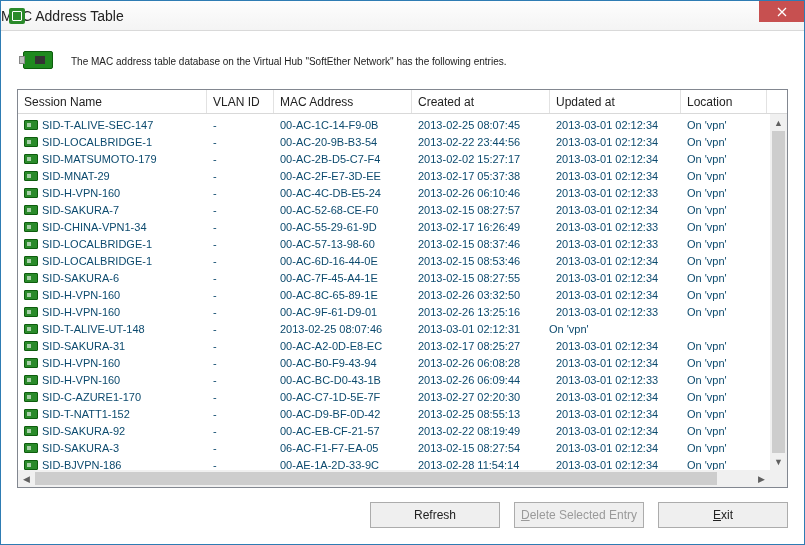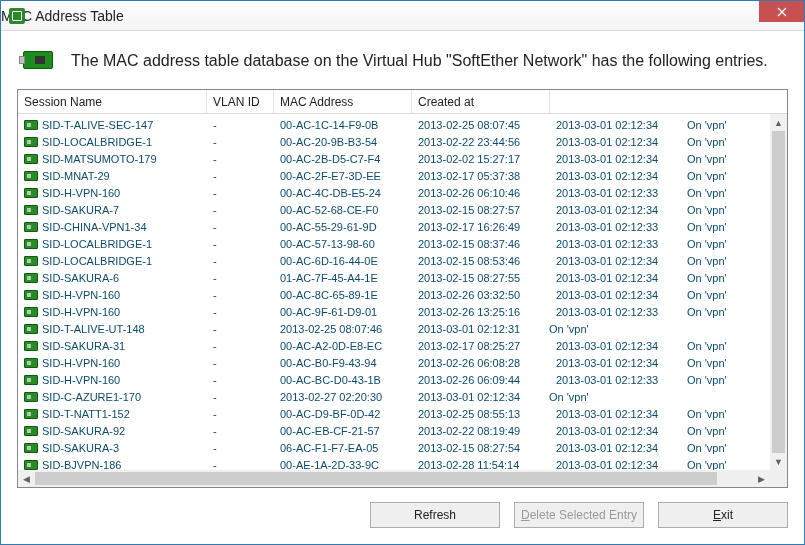--- a/index.html
+++ b/index.html
@@ -92,21 +92,21 @@
     width: 6px; height: 8px;
     background: #c0c0c0;
     border: 1px solid #888;
   }
   .nic-icon .chip {
     position: absolute;
     left: 14px; top: 9px;
     width: 10px; height: 8px;
     background: #333;
   }
-  .info-text { color: #222; font-size: 16px; }
+  .info-text { color: #222; font-size: 10px; }
   .table-wrap {
     flex: 1;
     border: 1px solid #828790;
     position: relative;
     display: flex;
     flex-direction: column;
     min-height: 0;
   }
   .header-row {
     display: flex;
@@ -274,20 +274,22 @@
       </div>
       <div class="info-text">The MAC address table database on the Virtual Hub "SoftEther Network" has the following entries.</div>
     </div>
 
     <div class="table-wrap">
       <div class="header-row">
         <div class="header-cell c0">Session Name</div>
         <div class="header-cell c1">VLAN ID</div>
         <div class="header-cell c2">MAC Address</div>
         <div class="header-cell c3">Created at</div>
+        <div class="header-cell c4">Updated at</div>
+        <div class="header-cell c5">Location</div>
       </div>
 
       <div class="grid-body">
         <div class="rows" id="rows-container">
             <div class="row">
               <div class="cell c0">
                 <div class="row-icon"></div>
                 <span>SID-T-ALIVE-SEC-147</span>
               </div>
               <div class="cell c1">-</div>
@@ -383,21 +385,21 @@
               <div class="cell c3">2013-02-15 08:53:46</div>
               <div class="cell c4">2013-03-01 02:12:34</div>
               <div class="cell c5">On 'vpn'</div>
             </div>
             <div class="row">
               <div class="cell c0">
                 <div class="row-icon"></div>
                 <span>SID-SAKURA-6</span>
               </div>
               <div class="cell c1">-</div>
-              <div class="cell c2">01-AC-7F-45-A4-1E</div>
+              <div class="cell c2">00-AC-7F-45-A4-1E</div>
               <div class="cell c3">2013-02-15 08:27:55</div>
               <div class="cell c4">2013-03-01 02:12:34</div>
               <div class="cell c5">On 'vpn'</div>
             </div>
             <div class="row">
               <div class="cell c0">
                 <div class="row-icon"></div>
                 <span>SID-H-VPN-160</span>
               </div>
               <div class="cell c1">-</div>
@@ -459,20 +461,21 @@
               <div class="cell c3">2013-02-26 06:09:44</div>
               <div class="cell c4">2013-03-01 02:12:33</div>
               <div class="cell c5">On 'vpn'</div>
             </div>
             <div class="row">
               <div class="cell c0">
                 <div class="row-icon"></div>
                 <span>SID-C-AZURE1-170</span>
               </div>
               <div class="cell c1">-</div>
+              <div class="cell c2">00-AC-C7-1D-5E-7F</div>
               <div class="cell c3">2013-02-27 02:20:30</div>
               <div class="cell c4">2013-03-01 02:12:34</div>
               <div class="cell c5">On 'vpn'</div>
             </div>
             <div class="row">
               <div class="cell c0">
                 <div class="row-icon"></div>
                 <span>SID-T-NATT1-152</span>
               </div>
               <div class="cell c1">-</div>

